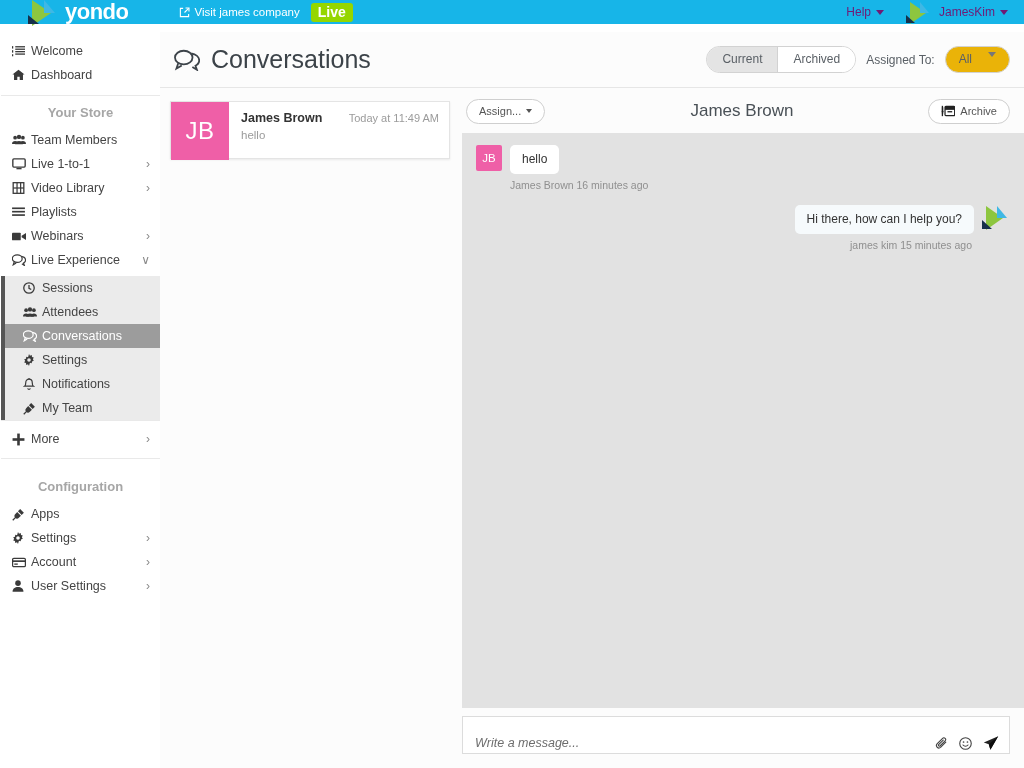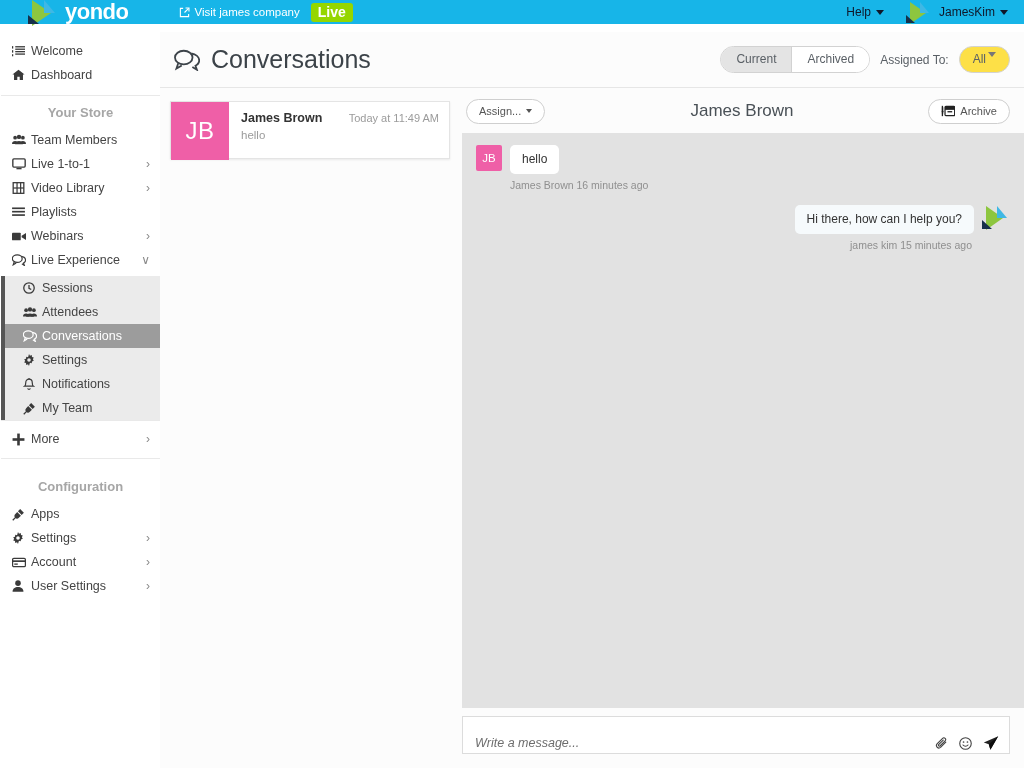--- a/index.html
+++ b/index.html
@@ -31,21 +31,21 @@
   .live-badge {
     margin-left: 11px; background: #95d600; color: #fff;
     font-size: 14px; font-weight: 700; padding: 2px 7px 3px;
     border-radius: 3px; line-height: 1;
   }
   .topbar-right {
     margin-left: auto; margin-right: 16px;
     display: flex; align-items: center; gap: 22px;
   }
   .tb-item {
-    color: #0f172a; font-size: 12px; display: flex;
+    color: #701a75; font-size: 12px; display: flex;
     align-items: center; gap: 5px; cursor: pointer;
   }
   .caret-d {
     width: 0; height: 0; border-left: 4px solid transparent;
     border-right: 4px solid transparent; border-top: 5px solid currentColor;
     display: inline-block;
   }
   .user-logo { width: 26px; height: 22px; position: relative; margin-right: 2px; }
 
   
@@ -125,22 +125,22 @@
     overflow: hidden; background: #fff;
   }
   .seg button {
     font-family: inherit; font-size: 12px; color: #5a6066;
     border: 0; background: #fff; padding: 5px 15px 6px; cursor: pointer;
   }
   .seg button.on { background: #e4e4e4; }
   .seg button + button { border-left: 1px solid #d2d2d2; }
   .assigned-lbl { font-size: 12px; color: #5a6066; }
   .pill-dd {
-    display: flex; gap: 2px;
-    border: 1px solid #d2d2d2; border-radius: 14px; background: #fde047;
+    display: flex; gap: 16px;
+    border: 1px solid #d2d2d2; border-radius: 14px; background: #eab308;
     font-size: 12px; color: #5a6066; padding: 5px 13px 6px; cursor: pointer;
   }
 
   
   .conv-col {
     position: absolute; left: 0; top: 57px; width: 300px; bottom: 0;
     padding: 12px 10px 0 10px;
   }
   .conv-card {
     background: #fff; border: 1px solid #e4e4e4;

